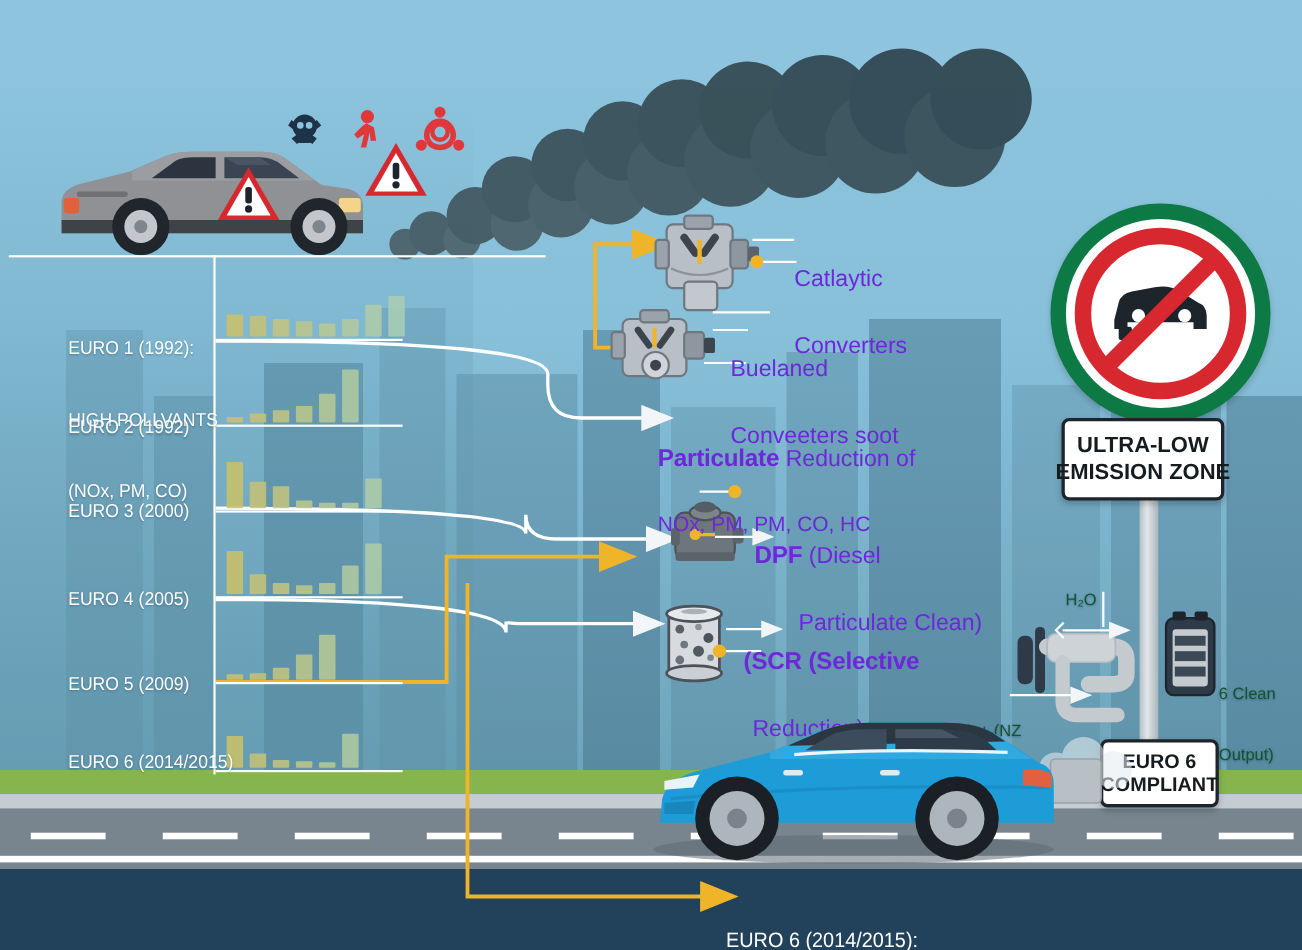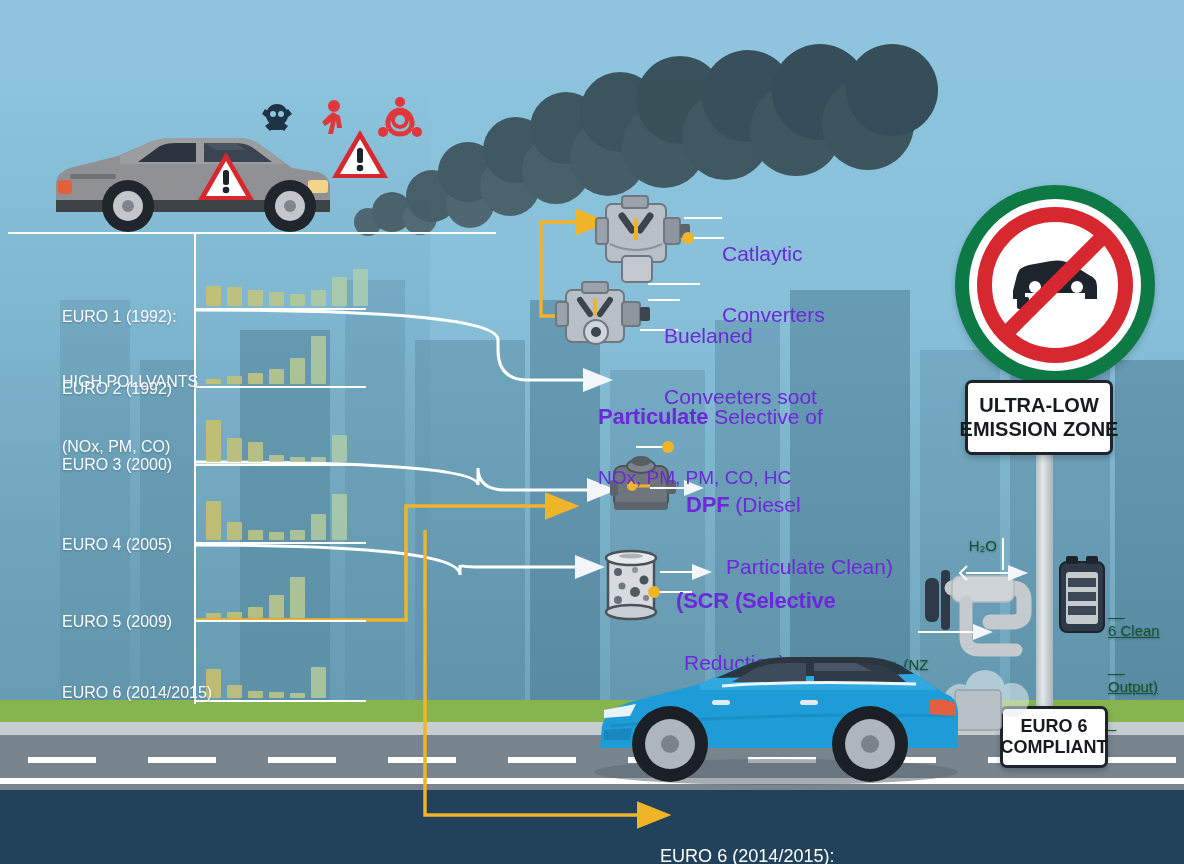--- a/index.html
+++ b/index.html
@@ -138,21 +138,21 @@
     display:flex; align-items:center; justify-content:center;
     text-align:center;
   }
   .plate span {
     color:#161b20; font-weight:bold; line-height:1.18;
     font-family:"Liberation Sans Narrow","Liberation Sans", sans-serif;
     white-space:pre;
   }
   #ulez-plate { left:965px; top:380px; width:148px; height:75px; }
   #ulez-plate span { font-size:20px; }
-  #euro6-plate { left:1000px; top:706px; width:108px; height:62px; }
+  #euro6-plate { left:1000px; top:672px; width:108px; height:62px; }
   #euro6-plate span { font-size:18px; }
 
   
   .sm-label {
     position:absolute; color:#14532d; font-size:15px;
     font-family:"Liberation Sans Narrow","Liberation Sans", sans-serif;
     line-height:1.25; white-space:pre;
     text-shadow:0 1px 2px rgba(20,50,70,.4);
   }
 
@@ -443,21 +443,21 @@
 
   <div class="callout" style="left:722px; top:206px;">
     <div class="reg">Catlaytic</div>
     <div class="reg callout-line2">Converters</div>
   </div>
   <div class="callout" style="left:664px; top:288px;">
     <div class="reg">Buelaned</div>
     <div class="reg callout-line2">Conveeters soot</div>
   </div>
   <div class="callout" style="left:598px; top:368px;">
-    <div><span class="big">Particulate </span><span class="reg">Selective of</span></div>
+    <div><span class="big">Particulate </span><span class="reg">Reduction of</span></div>
     <div class="sub callout-line2">NOx, PM, PM, CO, HC</div>
   </div>
   <div class="callout" style="left:686px; top:456px;">
     <div><span class="big">DPF </span><span class="reg">(Diesel</span></div>
     <div class="reg callout-line2" style="padding-left:40px;">Particulate Clean)</div>
   </div>
   <div class="callout" style="left:676px; top:552px;">
     <div class="big">(SCR (Selective</div>
     <div class="reg callout-line2" style="padding-left:8px;">Reduction)</div>
   </div>
@@ -507,21 +507,21 @@
     <path d="M918 632 L975 632" stroke="#ffffff" stroke-width="2" marker-end="url(#arrW)"></path>
   </svg>
 
   <div class="sm-label" style="left:952px; top:518px;">
     <span>H₂O</span>
   </div>
   <div class="sm-label" style="left:858px; top:618px;">
     <div>H₂O + (NZ</div>
     <div>Output</div>
   </div>
-  <div class="sm-label" style="left:1108px; top:584px;text-decoration:underline;">
+  <div class="sm-label" style="left:1108px; top:584px;">
     <div>6 Clean</div>
     <div>Output)</div>
   </div>
 
   <svg class="layer">
 
     <g opacity=".55">
       <circle cx="960" cy="700" r="16" fill="#e8eef1"></circle>
       <circle cx="985" cy="690" r="20" fill="#eef3f5"></circle>
       <circle cx="1012" cy="700" r="17" fill="#e6ecef"></circle>

